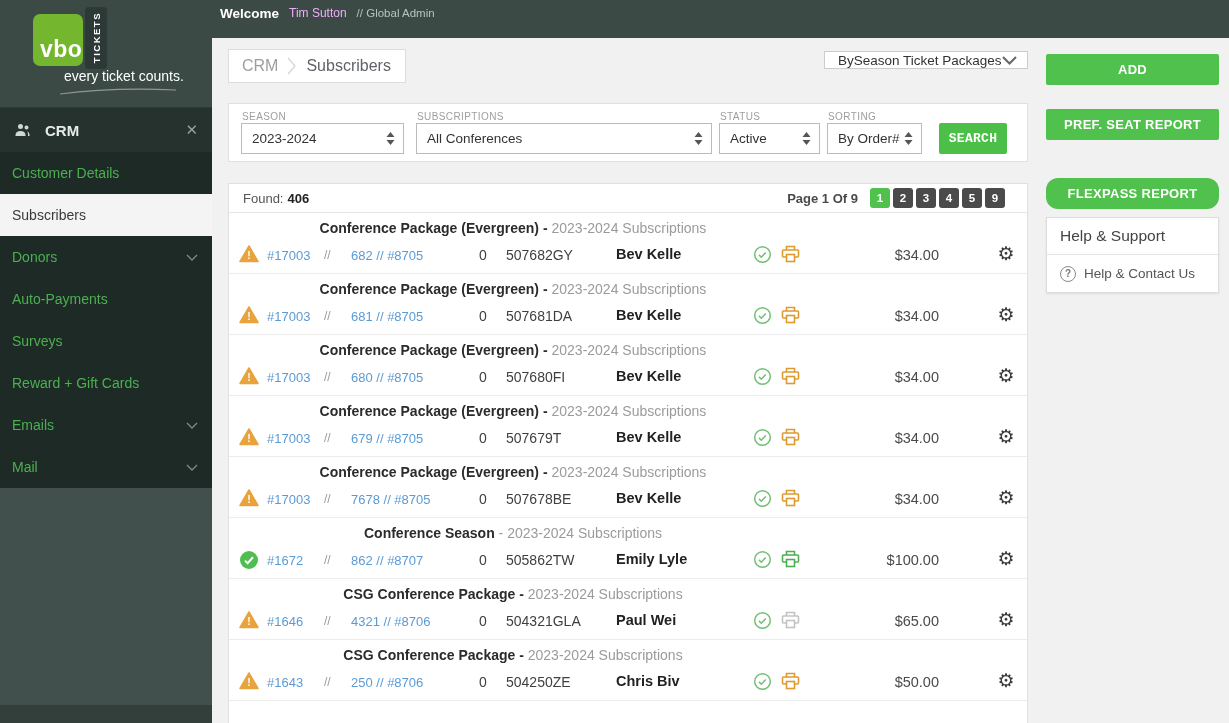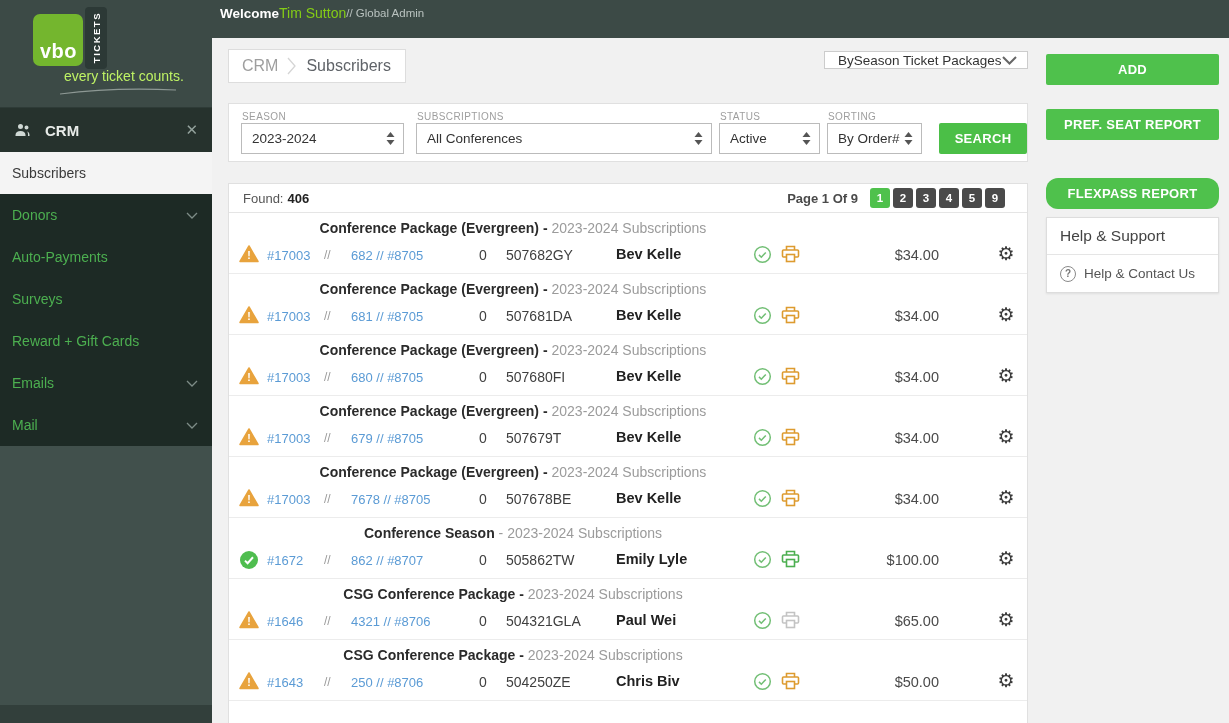--- a/index.html
+++ b/index.html
@@ -10,38 +10,38 @@
     position:relative;
     overflow:hidden;
     font-size:14px;
     color:#444;
   }
   
   .topbar {
     position:absolute; left:212px; top:0; width:1017px; height:38px;
     background:#3c4a46;
   }
-  .topbar-inner { display:flex; align-items:center; height:26px; padding-left:8px; }
+  .topbar-inner { display:flex; align-items:center; height:26px; padding-left:8px; gap:10px;}
   .tb-welcome { color:#fff; font-weight:bold; font-size:13.5px; }
-  .tb-user { color:#84cc16; font-size:14px; }
+  .tb-user { color:#f0abfc; font-size:12px; }
   .tb-role { color:#b9c2bf; font-size:11.5px; }
   
   .sidebar { position:absolute; left:0; top:0; width:212px; height:723px; background:#41504c; }
   .logo-area { position:relative; height:108px; background:#3c4a46; border-bottom:1px solid #2e3b37;}
   .logo-green {
     position:absolute; left:33px; top:14px; width:50px; height:52px;
     background:#74b62e; border-radius:7px;
   }
-  .logo-green span { position:absolute; left:7px; bottom:3px; color:#fff; font-weight:bold; font-size:20px; letter-spacing:0.5px;text-align:right;}
+  .logo-green span { position:absolute; left:7px; bottom:3px; color:#fff; font-weight:bold; font-size:23px; letter-spacing:0.5px;text-align:right;}
   .logo-ribbon {
     position:absolute; left:85px; top:7px; width:22px; height:62px;
     background:#2c3936; border-radius:4px; display:flex; align-items:center; justify-content:center;
   }
   .logo-ribbon span { writing-mode:vertical-rl; transform:rotate(180deg); color:#fff; font-size:9.5px; font-weight:bold; letter-spacing:1.5px;}
-  .tagline { position:absolute; left:64px; top:68px; color:#bef264; font-size:14px; }
+  .tagline { position:absolute; left:64px; top:68px; color:#ffffff; font-size:14px; }
   .tagline-swoosh { position:absolute; left:58px; top:86px; }
   
   .menu-header {
     height:44px; background:#26322d; display:flex; align-items:center; padding:0 14px;
     color:#e8ece9; font-weight:bold; font-size:15px;
   }
   .menu-header .ppl { margin-right:14px; display:inline-flex; }
   .menu-header .spacer { flex:1; }
   .menu-close { color:#93a29c; font-size:15px; cursor:pointer; font-weight:normal;}
   .menu { background:#1d2a25; }
@@ -72,23 +72,23 @@
   .filter-panel {
     position:absolute; left:16px; top:65px; width:800px; height:59px; background:#fff; border:1px solid #e0e0e0;
   }
   .f-label { position:absolute; font-size:10px; color:#9e9e9e; letter-spacing:0.4px; }
   .f-select {
     position:absolute; top:19px; height:31px; background:#fff; border:1px solid #bbb;
     display:flex; align-items:center; padding:0 8px 0 10px; cursor:pointer;
   }
   .f-select .val { flex:1; font-size:13.5px; color:#333; }
   .search-btn {
-    position:absolute; left:710px; top:19px; width:88px; height:31px; background:#4bbf47; border:none;
+    position:absolute; left:710px; top:19px; width:68px; height:31px; background:#4bbf47; border:none;
     color:#fff; font-weight:bold; font-size:13px; letter-spacing:0.3px; cursor:pointer; border-radius:2px;
-    font-family:Liberation Sans, sans-serif;
+    font-family:Liberation Mono, monospace;
   }
   
   .table-panel {
     position:absolute; left:16px; top:145px; width:800px; height:542px; background:#fff; border:1px solid #e0e0e0; border-bottom:none;
   }
   .found-bar { position:relative; height:29px; border-bottom:1px solid #e5e5e5; display:flex; align-items:center; padding:0 14px; }
   .found-label { color:#555; font-size:13px; }
   .found-count { color:#222; font-weight:bold; font-size:13px; margin-left:4px;}
   .found-bar .spacer { flex:1; }
   .page-label { color:#4a4a4a; font-size:13px; font-weight:bold; margin-right:12px; }
@@ -170,20 +170,23 @@
     <span class="ppl">
       <svg width="17" height="16" viewBox="0 0 16 16">
           <path d="M6 7a2.5 2.5 0 1 0 0-5 2.5 2.5 0 0 0 0 5zm6 .5a2 2 0 1 0 0-4 2 2 0 0 0 0 4zM1 13c0-2.5 2.2-4 5-4s5 1.5 5 4v1H1v-1zm10.5 1H15v-1c0-1.6-.9-2.8-2.3-3.4.5.7.8 1.5.8 2.4v2z" fill="#cfd8d4"></path>
         </svg>
     </span>
     <span>CRM</span>
     <span class="spacer"></span>
     <span class="menu-close">✕</span>
   </div>
   <div class="menu">
+    <div class="menu-item">
+        <span>Customer Details</span>
+      </div>
     <div class="menu-item active">
         <span>Subscribers</span>
       </div>
     <div class="menu-item">
         <span>Donors</span>
         <span class="spacer"></span>
         <span class="chev">
           <svg width="12" height="7" viewBox="0 0 12 7">
             <polyline points="1,1 6,6 11,1" fill="none" stroke="#7d8c87" stroke-width="1.3"></polyline>
           </svg>

